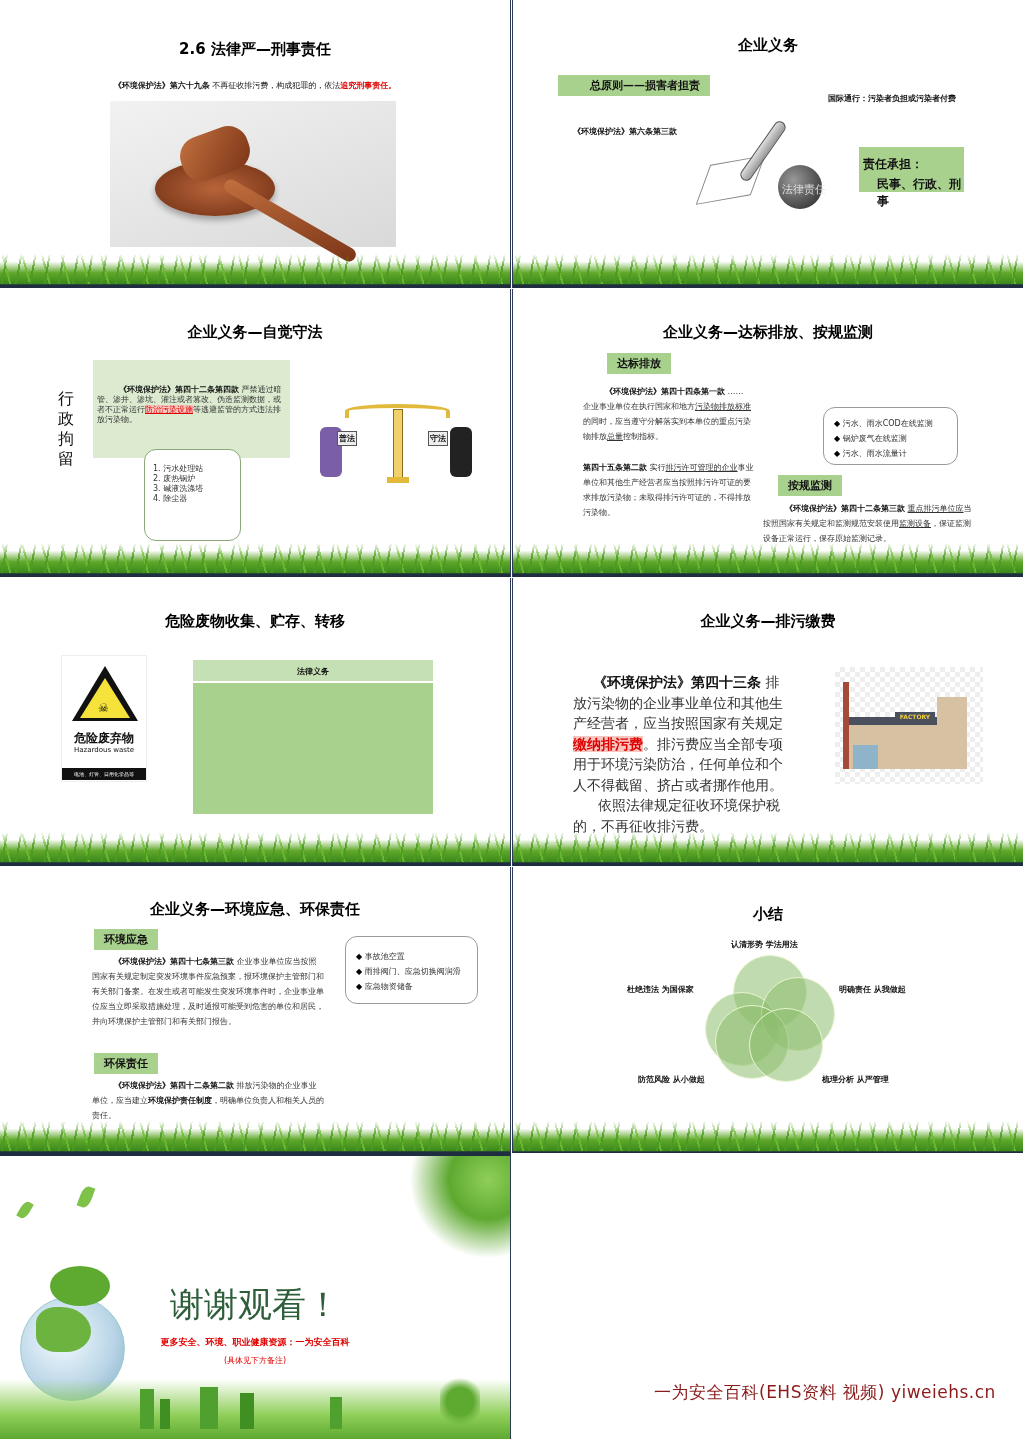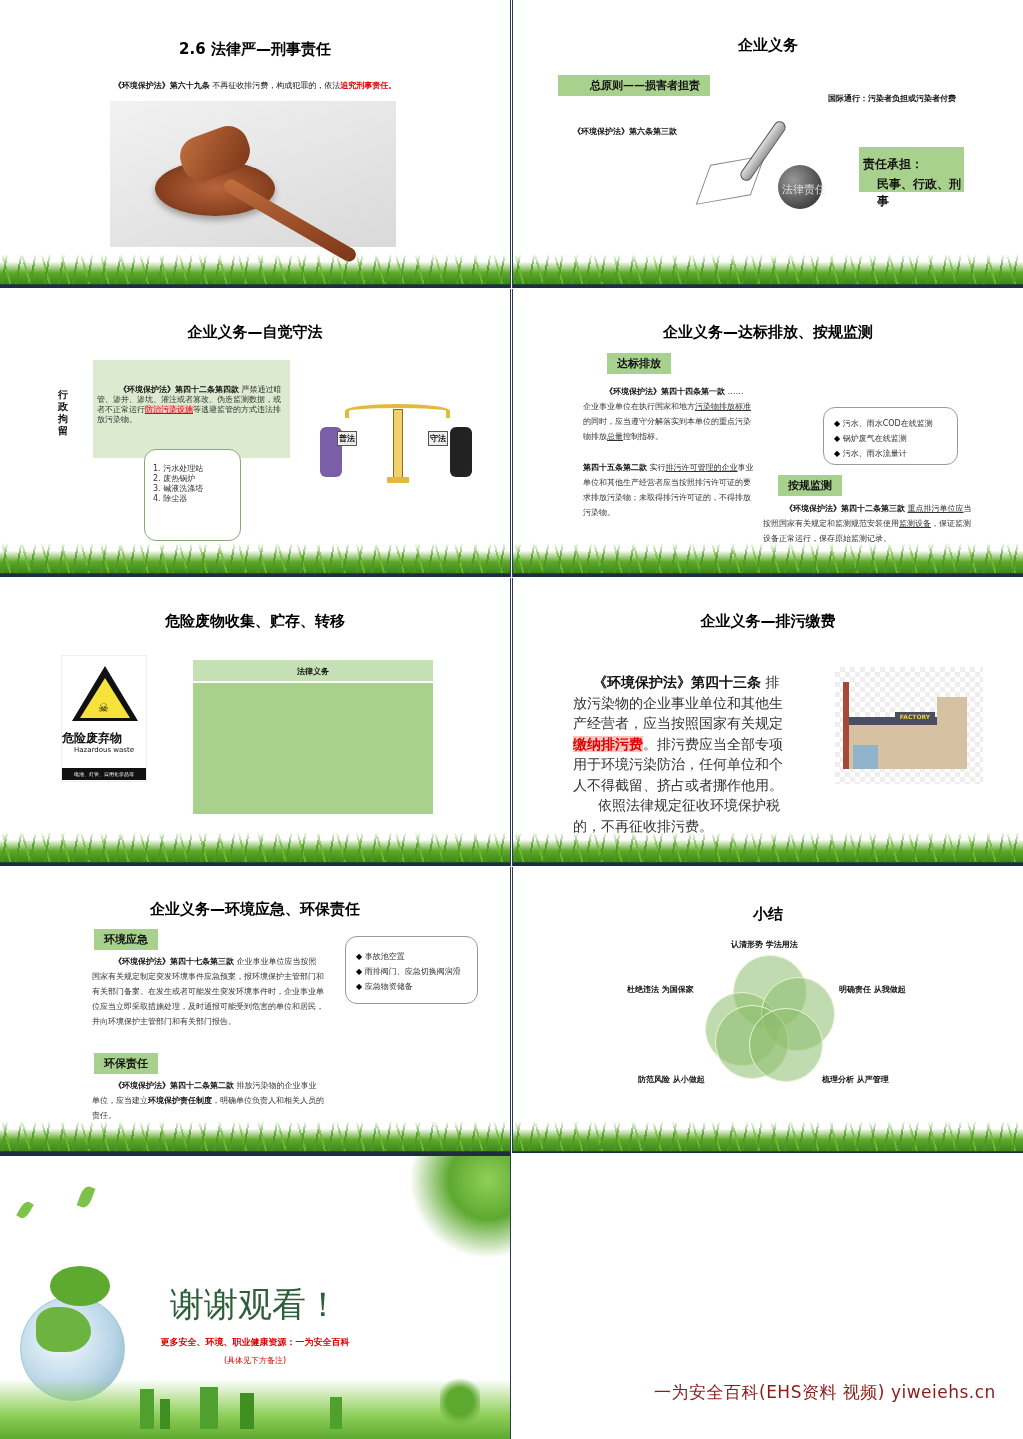--- a/index.html
+++ b/index.html
@@ -61,21 +61,21 @@
   </div>
   <div style="position:absolute;left:346px;top:147px;width:105px;height:45px;background:#a9d18e;font-size:12px;font-weight:bold">
     <div style="position:absolute;left:4px;top:9px">责任承担：</div>
     <div style="position:absolute;left:18px;top:29px">民事、行政、刑事</div>
   </div>
   <div class="grass"></div>
 </div>
 
 <div class="slide l" style="top:289px">
   <div class="title" style="top:34px">企业义务—自觉守法</div>
-  <div style="position:absolute;left:58px;top:100px;width:12px;font-size:10px;font-weight:bold;line-height:12px;word-break:break-all">行政拘留</div>
+  <div style="position:absolute;left:58px;top:100px;width:12px;font-size:16px;font-weight:normal;line-height:20px;word-break:break-all">行政拘留</div>
   <div style="position:absolute;left:93px;top:71px;width:197px;height:98px;background:#dcebd0">
     <div style="padding:25px 4px 0 4px;font-size:8px;line-height:10px;color:#333">
       <span style="padding-left:22px"></span><span class="b">《环境保护法》第四十二条第四款</span><span> 严禁通过暗管、渗井、渗坑、灌注或者篡改、伪造监测数据，或者不正常运行</span><span style="color:#e00000;background:#f7c6c0;text-decoration:underline">防治污染设施</span><span>等逃避监管的方式违法排放污染物。</span>
     </div>
   </div>
   <div class="bubble" style="left:144px;top:160px;width:97px;height:92px;border-color:#8aa87a">
     <div style="padding:14px 0 0 8px;font-size:8px;line-height:10px;color:#333">
       <div>1.  污水处理站</div>
       <div>2.  废热锅炉</div>
       <div>3.  碱液洗涤塔</div>
@@ -117,21 +117,21 @@
   </div>
   <div class="grass"></div>
 </div>
 
 <div class="slide l" style="top:578px">
   <div class="title" style="top:34px">危险废物收集、贮存、转移</div>
   <div class="img" style="left:61px;top:77px;width:86px;height:127px;background:#fff;border:1px solid #eee">
     <div style="position:absolute;left:10px;top:10px;width:0;height:0;border-left:33px solid transparent;border-right:33px solid transparent;border-bottom:55px solid #111"></div>
     <div style="position:absolute;left:18px;top:22px;width:0;height:0;border-left:25px solid transparent;border-right:25px solid transparent;border-bottom:40px solid #f5e23a"></div>
     <div style="position:absolute;left:36px;top:45px;font-size:12px">☠</div>
-    <div style="position:absolute;left:0;right:0;top:74px;text-align:left;font-size:12px;font-weight:bold">危险废弃物</div>
+    <div style="position:absolute;left:0;right:0;top:74px;text-align:center;font-size:12px;font-weight:bold">危险废弃物</div>
     <div style="position:absolute;left:0;right:0;top:90px;text-align:center;font-size:7px;font-weight:normal">Hazardous waste</div>
     <div style="position:absolute;left:0;right:0;top:112px;height:12px;background:#111;color:#fff;text-align:center;font-size:5px;line-height:12px">电池、灯管、日用化学品等</div>
   </div>
   <div style="position:absolute;left:193px;top:82px;width:240px;height:154px;background:#a9d18e">
     <div style="height:23px;background:#c5e0b4;text-align:center;font-size:8px;font-weight:bold;line-height:23px;border-bottom:2px solid #fff">法律义务</div>
   </div>
   <div class="grass"></div>
 </div>
 
 <div class="slide r" style="top:578px">

